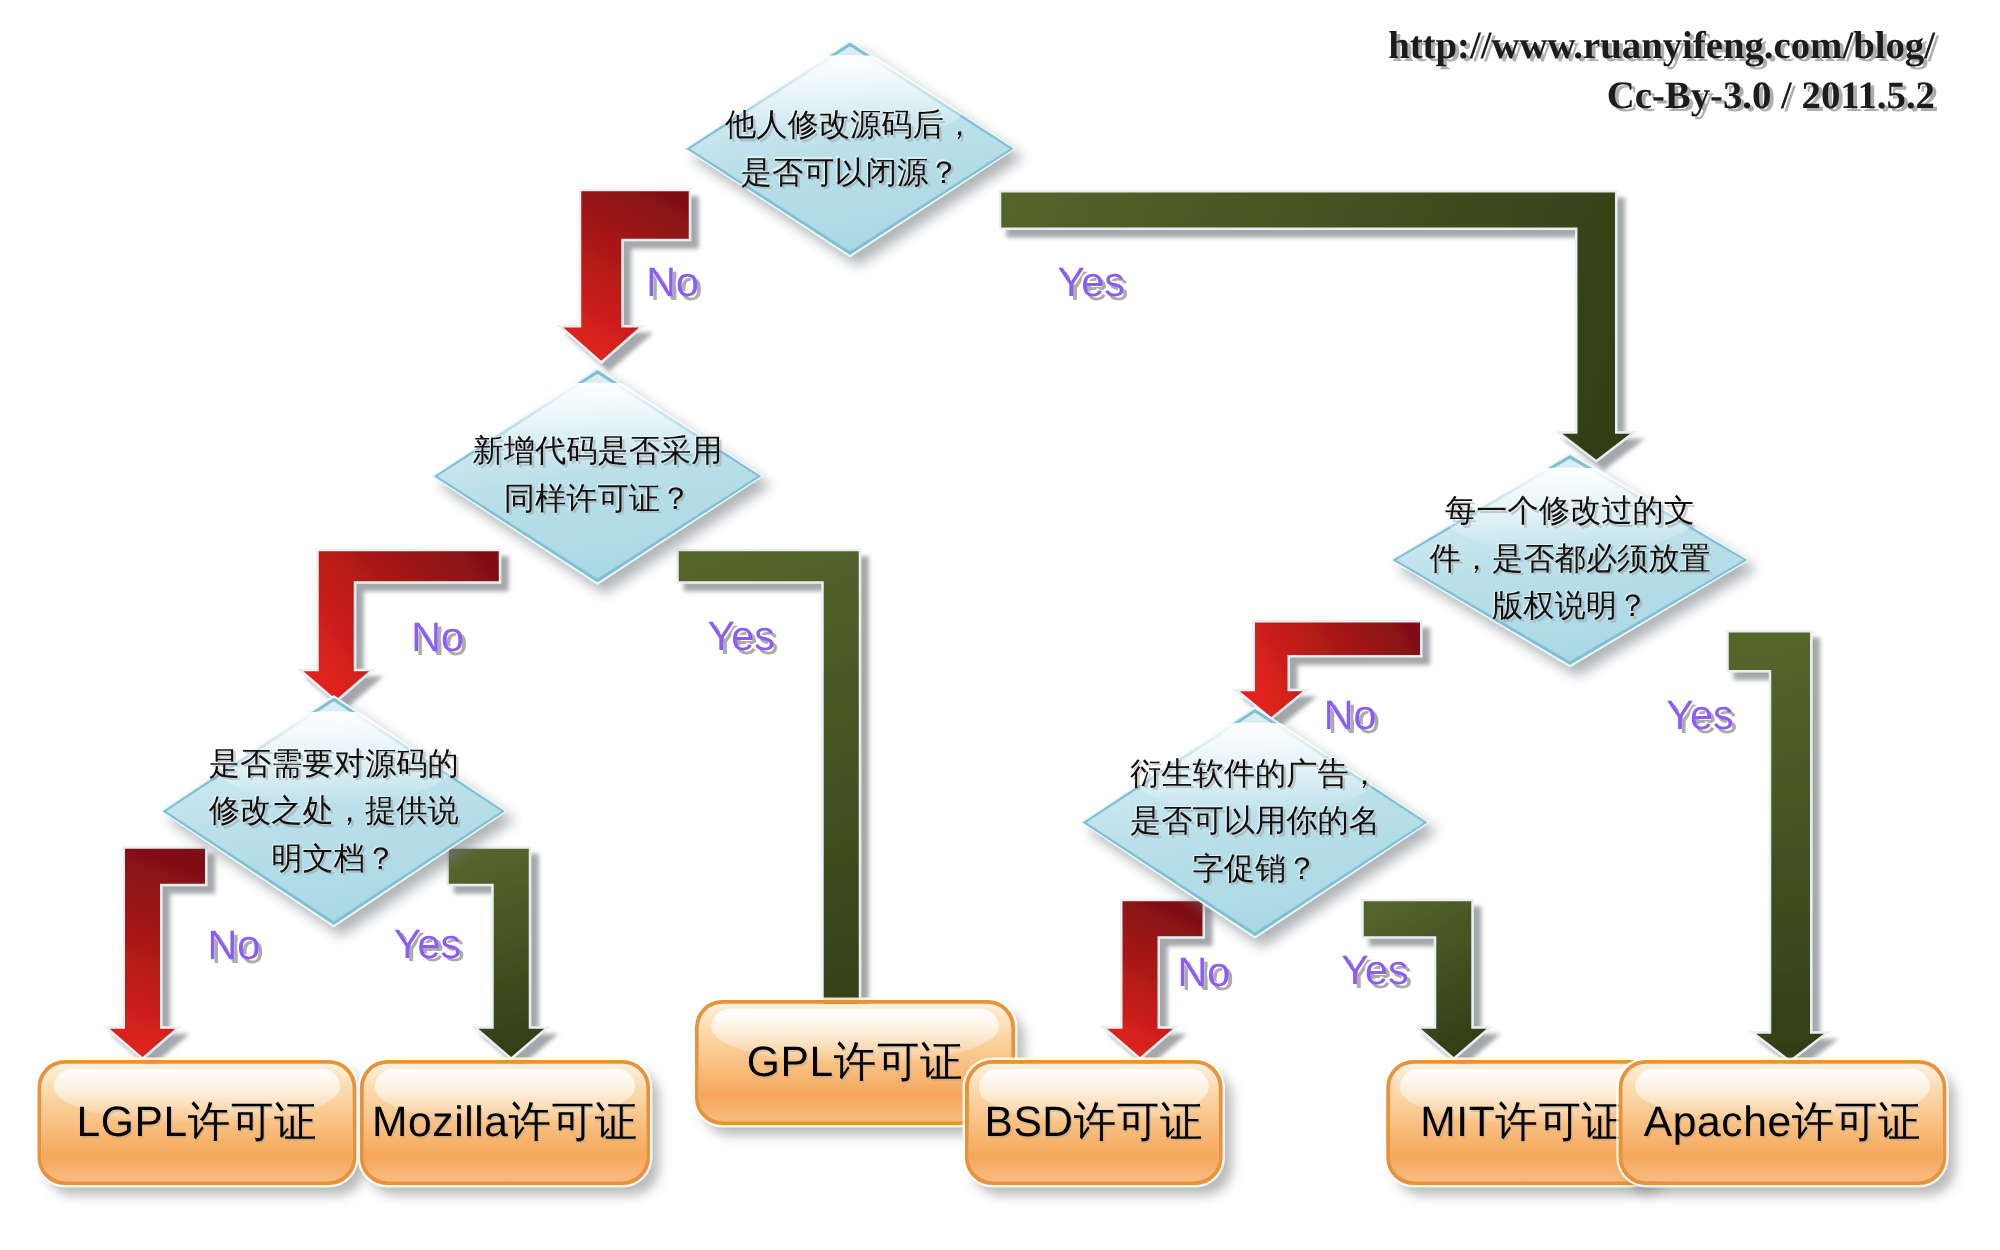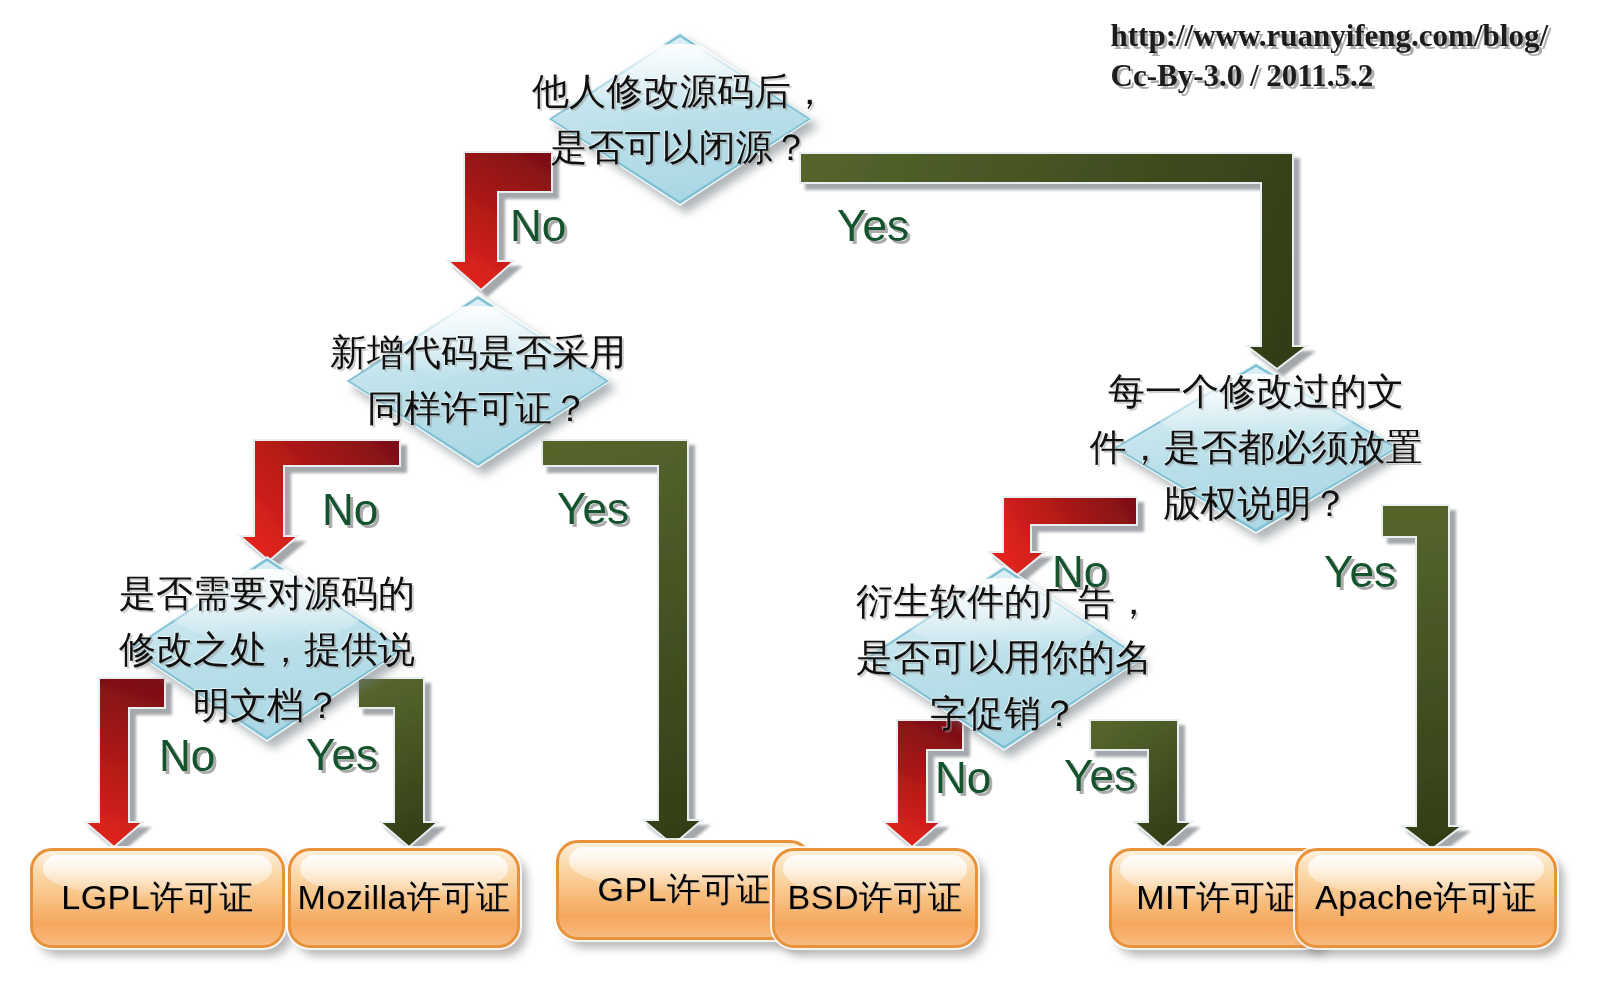--- a/index.html
+++ b/index.html
@@ -18,42 +18,42 @@
            clip-path:polygon(50% 0,100% 50%,50% 100%,0 50%);}
   .d-rim{position:absolute;inset:2px;background:var(--diamond_border);
          clip-path:polygon(50% 0,100% 50%,50% 100%,0 50%);}
   .d-fill{position:absolute;inset:5px;
           background:linear-gradient(170deg,#e4f3f8 0%,var(--diamond_fill) 52%,#a6d5e3 100%);
           clip-path:polygon(50% 0,100% 50%,50% 100%,0 50%);}
   .d-gloss{position:absolute;left:14%;right:14%;top:7%;height:40%;border-radius:50%;
            background:linear-gradient(180deg,rgba(255,255,255,.95),rgba(255,255,255,0));}
   .d-text{position:absolute;z-index:3;width:372px;transform:translate(-50%,-50%);
           text-align:center;white-space:pre-line;color:#101010;
-          font-family:"Liberation Serif","DejaVu Serif",serif;font-size:37px;line-height:1.52;
+          font-family:"Liberation Serif","DejaVu Serif",serif;font-size:25px;line-height:1.52;
           text-shadow:2px 2px 0 rgba(150,150,150,.45), -1px -1px 0 rgba(255,255,255,.6);}
 
   
   .lic-box{position:absolute;z-index:2;height:100px;border-radius:22px;
            border:3px solid var(--box_border);box-sizing:border-box;
            background:linear-gradient(180deg,#fdf0dc 0%,#fbd9ab 24%,#f8bd7c 55%,#f5a75c 78%,#f8bb80 100%);
            box-shadow:0 0 0 2px rgba(255,255,255,.85), 7px 8px 9px rgba(115,115,115,.5);}
   .lic-gloss{position:absolute;left:4%;right:4%;top:4%;height:46%;
              border-radius:16px 16px 50% 50% / 16px 16px 70% 70%;
              background:linear-gradient(180deg,rgba(255,255,255,.92),rgba(255,255,255,.06));}
   .lic-label{position:absolute;inset:0;display:flex;align-items:center;justify-content:center;
              font-size:34px;color:#000;letter-spacing:.5px;
              text-shadow:1px 1px 0 rgba(160,160,160,.4);}
 
   
   .edge-label{position:absolute;z-index:3;transform:translate(-50%,-50%);
-              font-size:44px;color:#14532d;
+              font-size:33px;color:#8b5cf6;
               text-shadow:-1.5px -1.5px 0 rgba(255,255,255,.95), 3px 3px 0 rgba(150,150,150,.8);}
 
   
-  .attribution{position:absolute;z-index:3;top:16px;right:52px;
+  .attribution{position:absolute;z-index:3;top:16px;right:52px;text-align:right;
                font-family:"Liberation Serif","DejaVu Serif",serif;font-weight:bold;
                font-size:31px;line-height:1.3;color:#1c1c1c;
                text-shadow:3px 3px 0 rgba(130,130,130,.65), -1px -1px 0 rgba(255,255,255,.7);}
 </style>
 </head>
 <body>
 
 <div class="stage">
 
   <svg class="arrows" width="1600" height="1000" viewBox="0 0 1600 1000">
@@ -180,21 +180,21 @@
   <div class="edge-label" style="left:1100px;top:776px">Yes</div>
 
   <div class="lic-box" style="left:30px;top:848px;width:255px">
     <div class="lic-gloss"></div>
     <div class="lic-label">LGPL许可证</div>
   </div>
   <div class="lic-box" style="left:288px;top:848px;width:232px">
     <div class="lic-gloss"></div>
     <div class="lic-label">Mozilla许可证</div>
   </div>
-  <div class="lic-box" style="left:556px;top:840px;width:256px">
+  <div class="lic-box" style="left:556px;top:800px;width:256px">
     <div class="lic-gloss"></div>
     <div class="lic-label">GPL许可证</div>
   </div>
   <div class="lic-box" style="left:772px;top:848px;width:206px">
     <div class="lic-gloss"></div>
     <div class="lic-label">BSD许可证</div>
   </div>
   <div class="lic-box" style="left:1109px;top:848px;width:218px">
     <div class="lic-gloss"></div>
     <div class="lic-label">MIT许可证</div>

